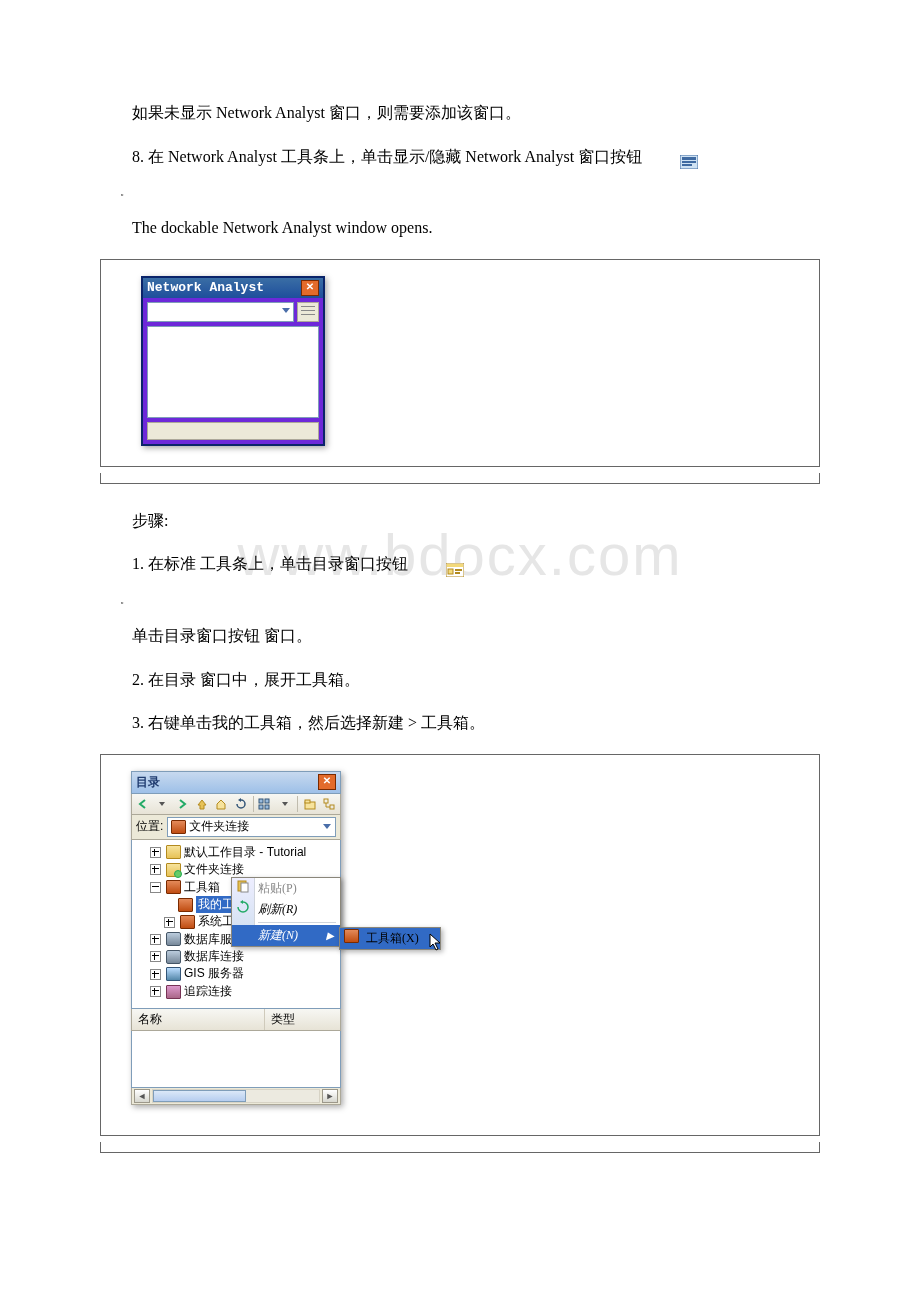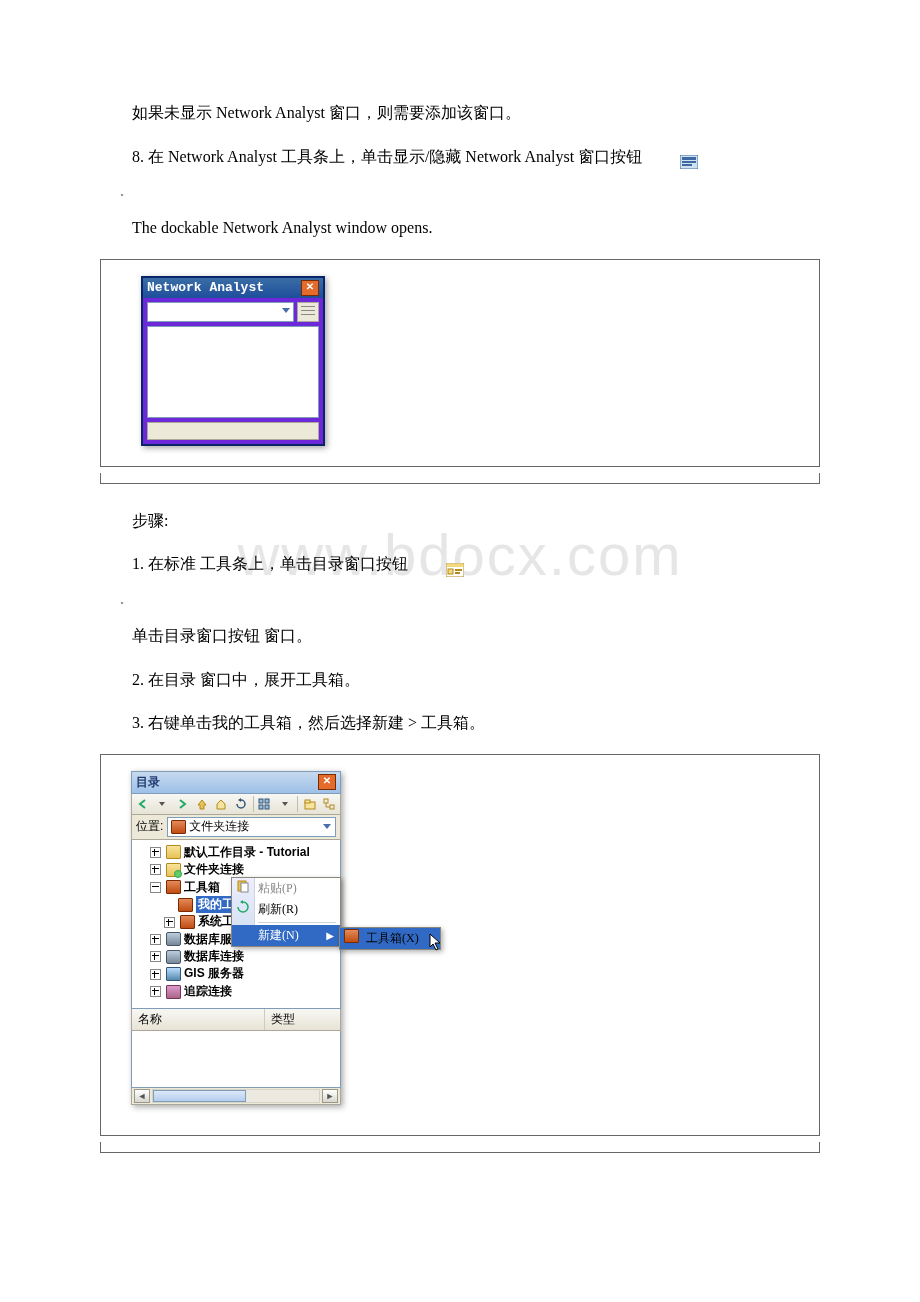--- a/index.html
+++ b/index.html
@@ -211,21 +211,20 @@
     border: 1px solid #7f9db9;
     border-top: none;
     padding: 4px 4px 8px 4px;
     line-height: 1.45;
   }
   .tree-row {
     white-space: nowrap;
     display: flex;
     align-items: center;
     gap: 3px;
-    font-weight: bold;
   }
   .pm {
     display:inline-block; width:9px; height:9px;
     border:1px solid #888; background:#fff;
     position:relative; margin-right:2px;
     flex-shrink: 0;
   }
   .pm::before { content:""; position:absolute; left:1px; right:1px; top:3px; height:1px; background:#000;}
   .pm.plus::after { content:""; position:absolute; top:1px; bottom:1px; left:3px; width:1px; background:#000;}
   .indent1 { padding-left: 14px; }
@@ -259,21 +258,21 @@
   .ctx-gutter {
     position:absolute; left:0; top:0; bottom:0; width:22px;
     background: linear-gradient(#eef,#cde);
     border-right:1px solid #cfd4dc;
   }
   .ctx-item {
     position:relative; padding: 2px 6px 2px 26px;
     display:flex; align-items:center; justify-content:space-between;
     color:#888;
   }
-  .ctx-item.enabled { color:#000; }
+  .ctx-item.enabled { color:#000;font-style:italic; }
   .ctx-item.hover { background:#316ac5; color:#fff; }
   .ctx-sep { height:1px; background:#cfd4dc; margin:2px 4px 2px 26px; }
   .ctx-arrow { font-size:10px; }
   .sub-menu {
     position:absolute;
     left: 238px;
     top: 172px;
     width: 100px;
     background: #fff;
     border:1px solid #8a867a;

